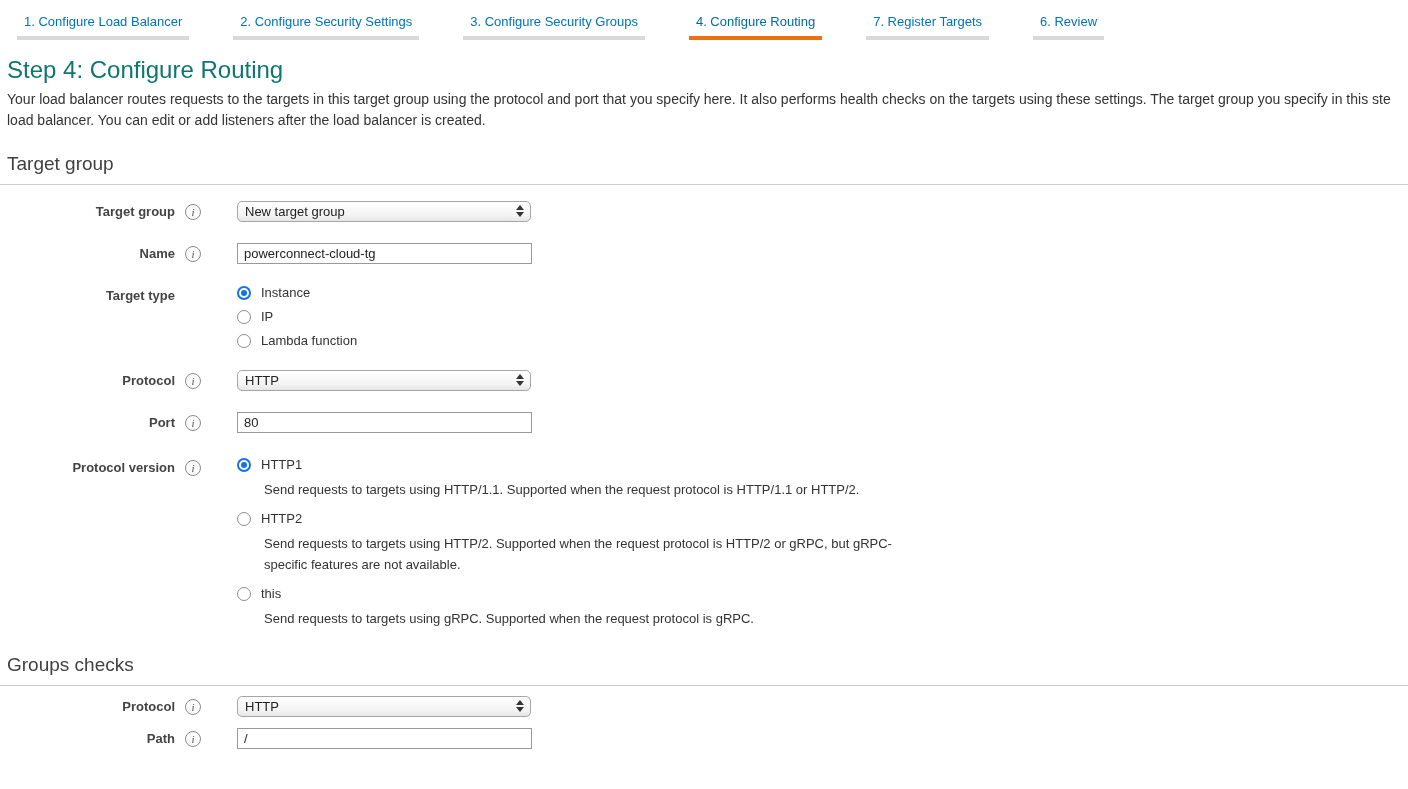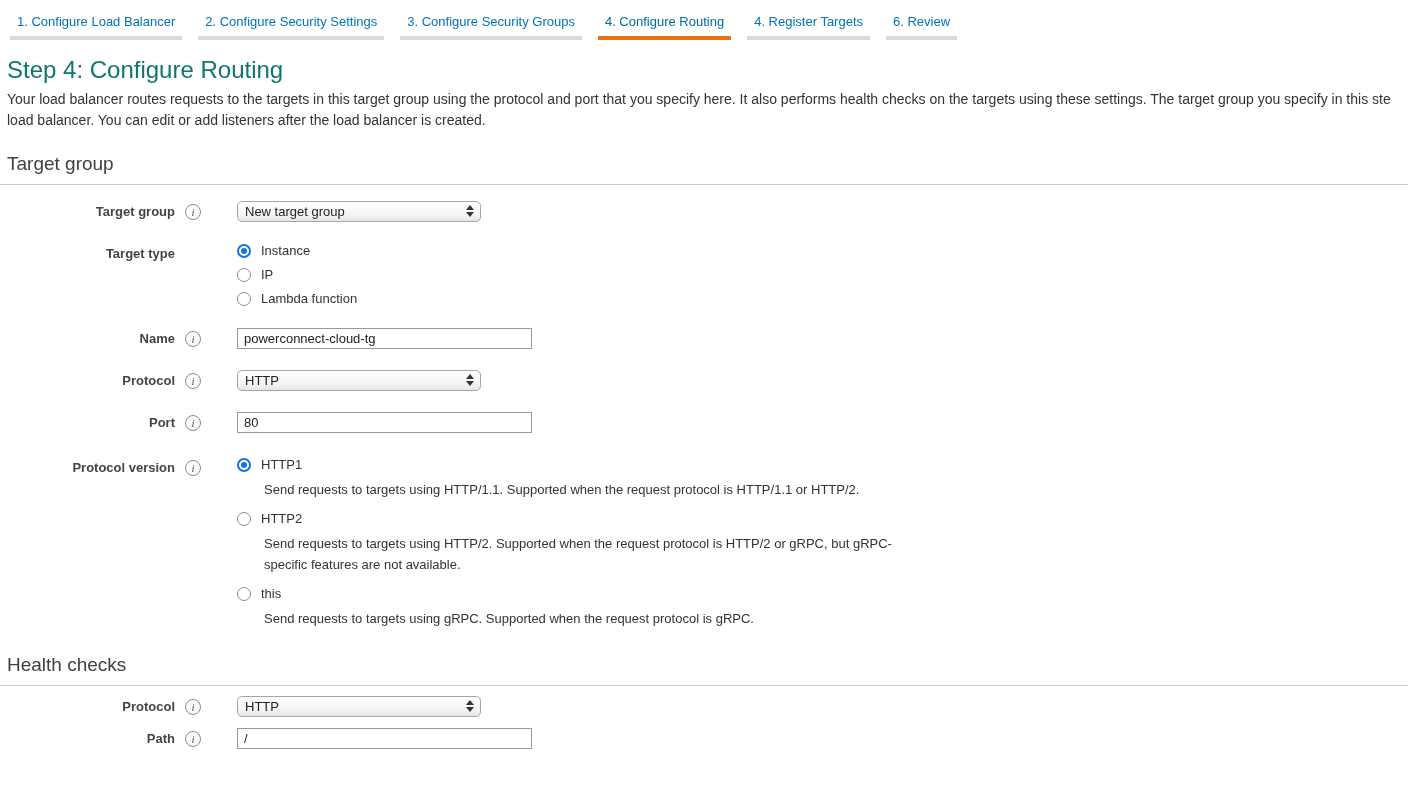--- a/index.html
+++ b/index.html
@@ -1,20 +1,20 @@
 <!DOCTYPE html>
 <html><head>
 <meta charset="utf-8">
 <style>
   * { box-sizing: border-box; margin: 0; padding: 0; }
   html,body { width:1408px; height:789px; background:#fff; overflow:hidden; }
   body { font-family:"Liberation Sans", sans-serif; color:#333; }
 
   
-  .tabs { display:flex; padding:9px 0 0 10px; }
+  .tabs { display:flex; padding:9px 0 0 17px;gap:28px; }
   .tab {
     font-size:13px; color:#0073bb; cursor:pointer;
     padding:5px 7px 7px 7px; margin-right:16px;
     border-bottom:4px solid #d9d9d9; white-space:nowrap;
   }
   .tab.sel { color:#0369a1; font-weight:normal; border-bottom-color:#ec7211; }
 
   
   .page-title { font-size:24px; font-weight:400; color:#0f766e; margin:16px 0 5px 7px; }
   .intro { margin-left:7px; font-size:14px; line-height:21px; color:#333; }
@@ -37,21 +37,21 @@
   .info {
     display:inline-block; width:16px; height:16px; border-radius:50%;
     border:1px solid #8c8c8c; background:#fbfbfb; color:#555;
     font-size:11px; line-height:14px; text-align:center; cursor:pointer;
     font-family:"Liberation Serif", serif; font-style:italic;
   }
   .info::before { content:"i"; }
 
   
   .selbox {
-    width:244px; height:21px; border:1px solid #a6a6a6; border-radius:5px;
+    width:294px; height:21px; border:1px solid #a6a6a6; border-radius:5px;
     background:linear-gradient(180deg,#ffffff 0%,#f3f3f3 70%,#e6e6e6 100%);
     display:flex; align-items:center; font-size:13px; color:#222;
     padding:0 28px 0 7px; position:relative; cursor:pointer;
   }
   .selbox .caret {
     position:absolute; right:6px; top:3px; display:flex; flex-direction:column;
     align-items:center; gap:2px;
   }
   .caret .up  { width:0;height:0;border-left:4px solid transparent;border-right:4px solid transparent;border-bottom:5px solid #333; }
   .caret .dn  { width:0;height:0;border-left:4px solid transparent;border-right:4px solid transparent;border-top:5px solid #333; }
@@ -82,21 +82,21 @@
   .hc .row { margin-bottom:11px; }
 </style>
 </head>
 <body>
 
 <div class="tabs">
   <div class="tab">1. Configure Load Balancer</div>
   <div class="tab">2. Configure Security Settings</div>
   <div class="tab">3. Configure Security Groups</div>
   <div class="tab sel">4. Configure Routing</div>
-  <div class="tab">4. Register Targets</div>
+  <div class="tab">7. Register Targets</div>
   <div class="tab">6. Review</div>
 </div>
 
 <h1 class="page-title">Step 4: Configure Routing</h1>
 <div class="intro">
   <div class="l1">Your load balancer routes requests to the targets in this target group using the protocol and port that you specify here. It also performs health checks on the targets using these settings. The target group you specify in this ste</div>
   <div class="l2">load balancer. You can edit or add listeners after the load balancer is created.</div>
 </div>
 
 <h2 class="section-h">Target group</h2>
@@ -107,20 +107,26 @@
   <div class="row">
     <div class="lbl">Target group</div>
     <div class="icol"><span class="info"></span></div>
     <div class="selbox">
       <span>New target group</span>
       <span class="caret">
           <span class="up"></span>
           <span class="dn"></span>
         </span>
     </div>
+  </div>
+
+  <div class="row">
+    <div class="lbl">Name</div>
+    <div class="icol"><span class="info"></span></div>
+    <input class="txt" type="text" value="powerconnect-cloud-tg" style="">
   </div>
 
   <div class="row" style="margin-bottom:13px;">
     <div class="lbl">Target type</div>
     <div class="icol"></div>
     <div>
       <div class="radio-row">
         <span class="radio sel"></span>
         <span>Instance</span>
       </div>
@@ -129,26 +135,20 @@
         <span>IP</span>
       </div>
       <div class="radio-row">
         <span class="radio"></span>
         <span>Lambda function</span>
       </div>
     </div>
   </div>
 
   <div class="row">
-    <div class="lbl">Name</div>
-    <div class="icol"><span class="info"></span></div>
-    <input class="txt" type="text" value="powerconnect-cloud-tg" style="">
-  </div>
-
-  <div class="row">
     <div class="lbl">Protocol</div>
     <div class="icol"><span class="info"></span></div>
     <div class="selbox">
       <span>HTTP</span>
       <span class="caret">
           <span class="up"></span>
           <span class="dn"></span>
         </span>
     </div>
   </div>
@@ -185,21 +185,21 @@
           <span class="radio"></span>
           <span>this</span>
         </div>
         <div class="desc">Send requests to targets using gRPC. Supported when the request protocol is gRPC.</div>
       </div>
 
     </div>
   </div>
 </div>
 
-<h2 class="section-h" style="margin-top:14px;">Health checks</h2>
+<h2 class="section-h" style="margin-top:14px;">Groups checks</h2>
 <hr class="rule">
 
 <div class="form hc" style="margin-top:10px;">
   <div class="row">
     <div class="lbl">Protocol</div>
     <div class="icol"><span class="info"></span></div>
     <div class="selbox">
       <span>HTTP</span>
       <span class="caret">
           <span class="up"></span>

